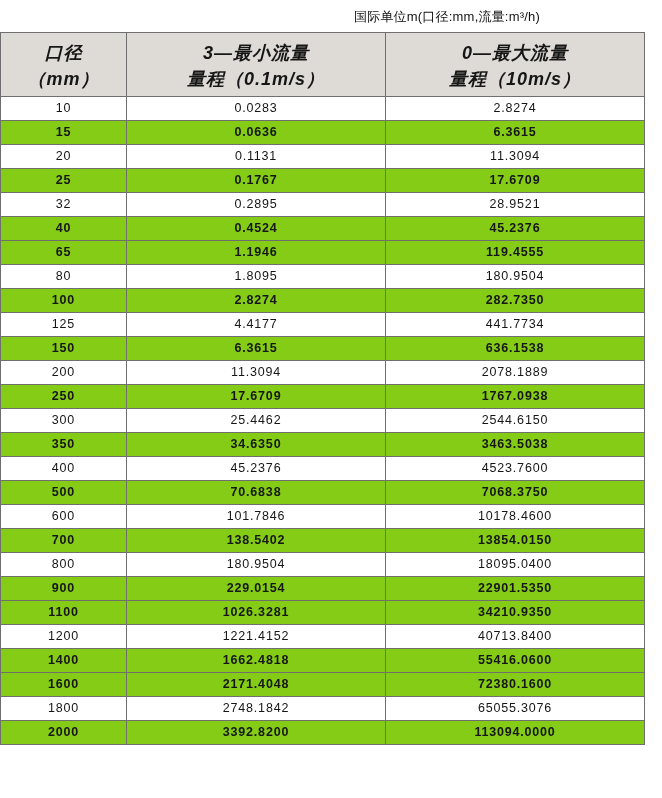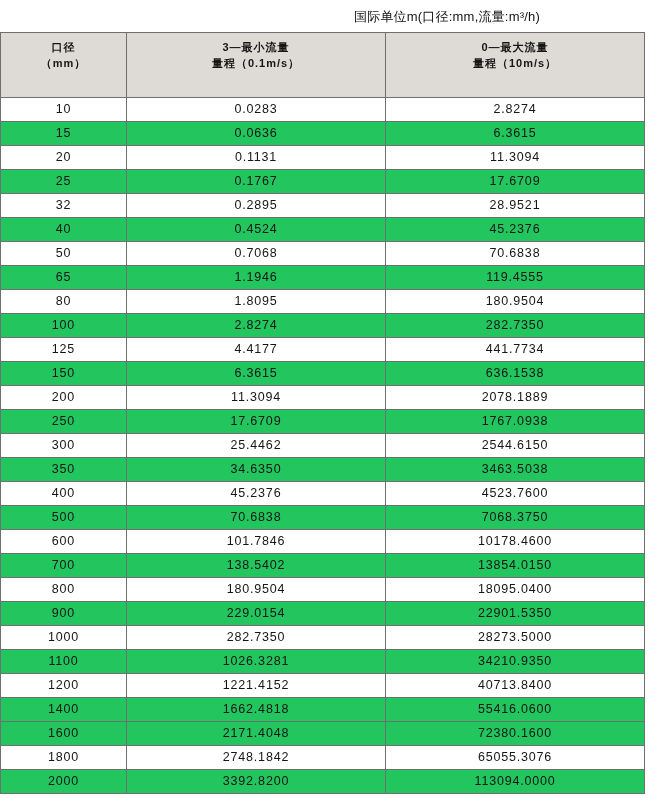--- a/index.html
+++ b/index.html
@@ -42,36 +42,38 @@
   table.flow-table td {
     border: 1px solid #6f6f6f;
     text-align: center;
     font-size: 12.5px;
     color: #161616;
     letter-spacing: 0.8px;
   }
   table.flow-table thead th {
     background: #dedbd6;
     font-weight: bold;
-    padding: 7px 2px 25px 2px;
-    font-size: 11px;
+    padding: 7px 2px 4px 2px;
+    font-size: 18px;
     line-height: 1.45;
     letter-spacing: 1px;
+    font-style: italic;
   }
   table.flow-table thead th .sub {
     display: block;
   }
   table.flow-table tbody td {
     padding: 3px 2px 3px 2px;
     height: 17px;
     line-height: 1.25;
     background: #ffffff;
   }
   table.flow-table tbody tr.alt td {
-    background: #22c55e;
+    background: #84cc16;
+    font-weight: bold;
   }
   .nowrap { white-space: nowrap; }
 </style>
 </head>
 <body>
 
 <div class="page">
 
   <div class="caption">国际单位m(口径:mm,流量:m³/h)</div>
 
@@ -121,25 +123,20 @@
         <tr>
           <td>32</td>
           <td>0.2895</td>
           <td>28.9521</td>
         </tr>
         <tr class="alt">
           <td>40</td>
           <td>0.4524</td>
           <td>45.2376</td>
         </tr>
-        <tr>
-          <td>50</td>
-          <td>0.7068</td>
-          <td>70.6838</td>
-        </tr>
         <tr class="alt">
           <td>65</td>
           <td>1.1946</td>
           <td>119.4555</td>
         </tr>
         <tr>
           <td>80</td>
           <td>1.8095</td>
           <td>180.9504</td>
         </tr>
@@ -201,25 +198,20 @@
         <tr>
           <td>800</td>
           <td>180.9504</td>
           <td>18095.0400</td>
         </tr>
         <tr class="alt">
           <td>900</td>
           <td>229.0154</td>
           <td>22901.5350</td>
         </tr>
-        <tr>
-          <td>1000</td>
-          <td>282.7350</td>
-          <td>28273.5000</td>
-        </tr>
         <tr class="alt">
           <td>1100</td>
           <td>1026.3281</td>
           <td>34210.9350</td>
         </tr>
         <tr>
           <td>1200</td>
           <td>1221.4152</td>
           <td>40713.8400</td>
         </tr>

